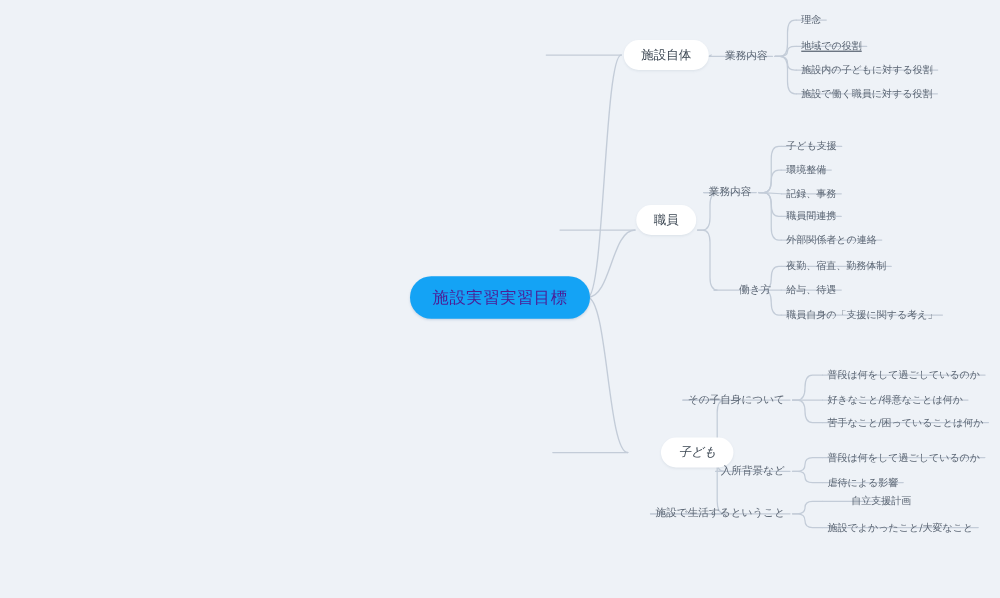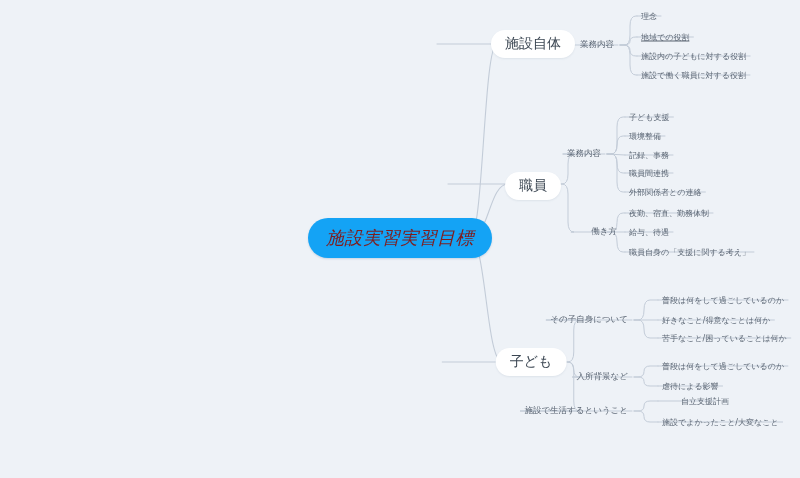--- a/index.html
+++ b/index.html
@@ -27,35 +27,34 @@
     pointer-events: none;
   }
   .node {
     position: absolute;
     white-space: nowrap;
     box-sizing: border-box;
   }
   
   .node.root {
     background: #14a3f5;
-    color: #7f1d1d;
+    color: #4c1d95;
     border-radius: 20px;
-    font-size: 18px;
+    font-size: 13px;
     letter-spacing: 0.5px;
     padding: 8px 18px;
     transform: translate(-50%, -50%);
     box-shadow: 0 1px 2px rgba(30, 80, 140, 0.18);
-    font-style: italic;
   }
   
   .node.lv1 {
     background: #ffffff;
     color: #3b4652;
     border-radius: 14px;
-    font-size: 14px;
+    font-size: 10px;
     padding: 5px 14px;
     transform: translate(-50%, -50%);
     box-shadow: 0 1px 2px rgba(120, 140, 165, 0.14);
   }
   
   .node.lv2 {
     color: #5a6573;
     font-size: 8.5px;
     padding: 2px 4px;
     transform: translate(-100%, -50%);
@@ -133,32 +132,32 @@
       <path d="M 658 422 L 782.578125 422" fill="none" stroke="#c3ccd8" stroke-width="1" stroke-linecap="round"></path>
     </svg>
   <div id="nodes">
       <div class="node root" style="left: 400px; top: 238px;">施設実習実習目標</div>
       <div class="node lv1" style="left: 533px; top: 44px;">施設自体</div>
       <div class="node lv2" style="left: 618px; top: 45px;">業務内容</div>
       <div class="node lv3" style="left: 637px; top: 16px;">理念</div>
       <div class="node lv3" style="left: 637px; top: 37px; text-decoration: underline;">地域での役割</div>
       <div class="node lv3" style="left: 637px; top: 56px;">施設内の子どもに対する役割</div>
       <div class="node lv3" style="left: 637px; top: 75px;">施設で働く職員に対する役割</div>
-      <div class="node lv1" style="left: 533px; top: 186px;">職員</div>
+      <div class="node lv1" style="left: 533px; top: 176px;">職員</div>
       <div class="node lv2" style="left: 605px; top: 154px;">業務内容</div>
       <div class="node lv3" style="left: 625px; top: 117px;">子ども支援</div>
       <div class="node lv3" style="left: 625px; top: 136px;">環境整備</div>
       <div class="node lv3" style="left: 625px; top: 155px;">記録、事務</div>
       <div class="node lv3" style="left: 625px; top: 173px;">職員間連携</div>
       <div class="node lv3" style="left: 625px; top: 192px;">外部関係者との連絡</div>
       <div class="node lv2" style="left: 621px; top: 232px;">働き方</div>
       <div class="node lv3" style="left: 625px; top: 213px;">夜勤、宿直、勤務体制</div>
       <div class="node lv3" style="left: 625px; top: 232px;">給与、待遇</div>
       <div class="node lv3" style="left: 625px; top: 252px; text-align: center;">職員自身の「支援に関する考え」</div>
-      <div class="node lv1" style="left: 531px; top: 362px;">子ども</div>
+      <div class="node lv1" style="left: 558px; top: 362px; font-style: italic;">子ども</div>
       <div class="node lv2" style="left: 632px; top: 320px;">その子自身について</div>
       <div class="node lv3" style="left: 658px; top: 300px;">普段は何をして過ごしているのか</div>
       <div class="node lv3" style="left: 658px; top: 320px;">好きなこと/得意なことは何か</div>
       <div class="node lv3" style="left: 658px; top: 338px;">苦手なこと/困っていることは何か</div>
       <div class="node lv2" style="left: 632px; top: 377px;">入所背景など</div>
       <div class="node lv3" style="left: 658px; top: 366px;">普段は何をして過ごしているのか</div>
       <div class="node lv3" style="left: 658px; top: 386px;">虐待による影響</div>
       <div class="node lv2" style="left: 632px; top: 411px;">施設で生活するということ</div>
       <div class="node lv3" style="left: 677px; top: 401px;">自立支援計画</div>
       <div class="node lv3" style="left: 658px; top: 422px;">施設でよかったこと/大変なこと</div>

